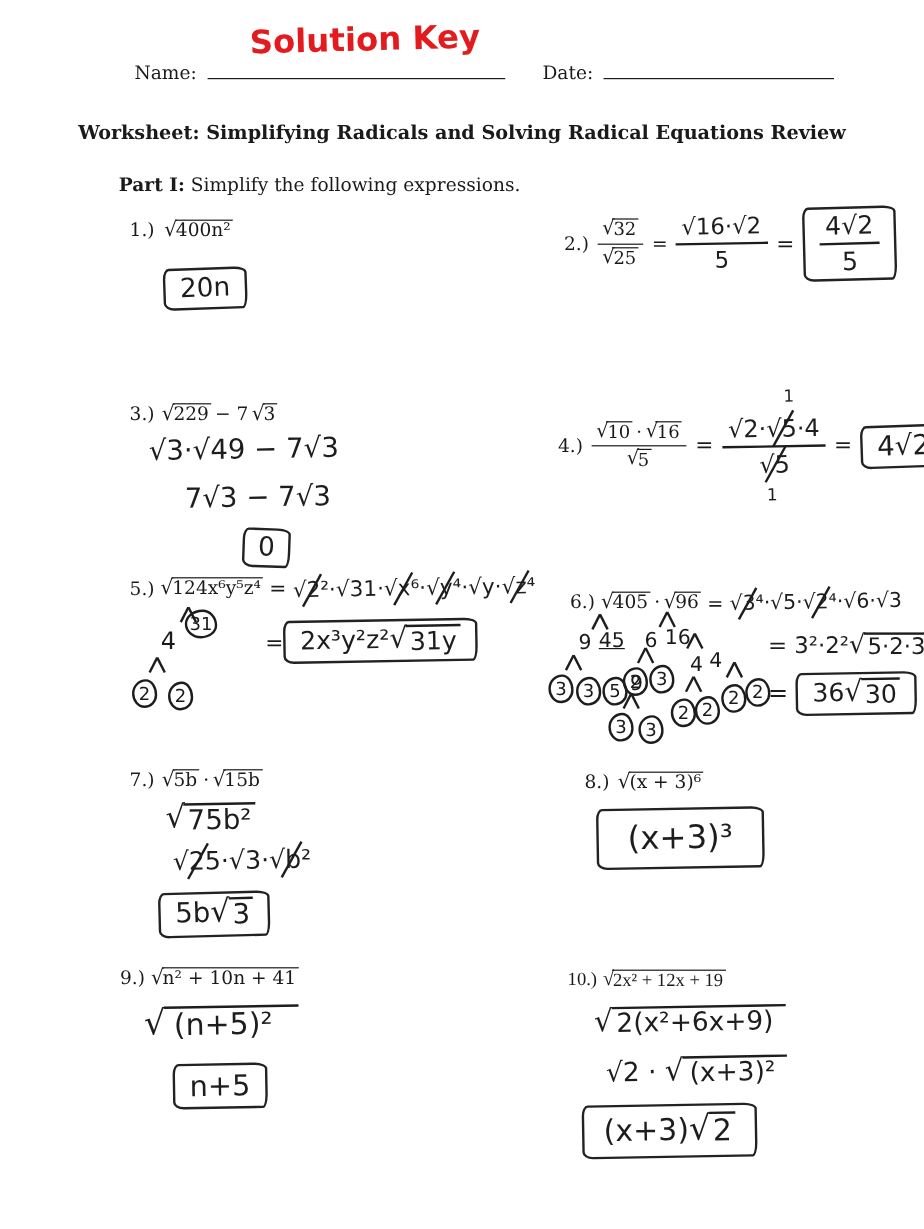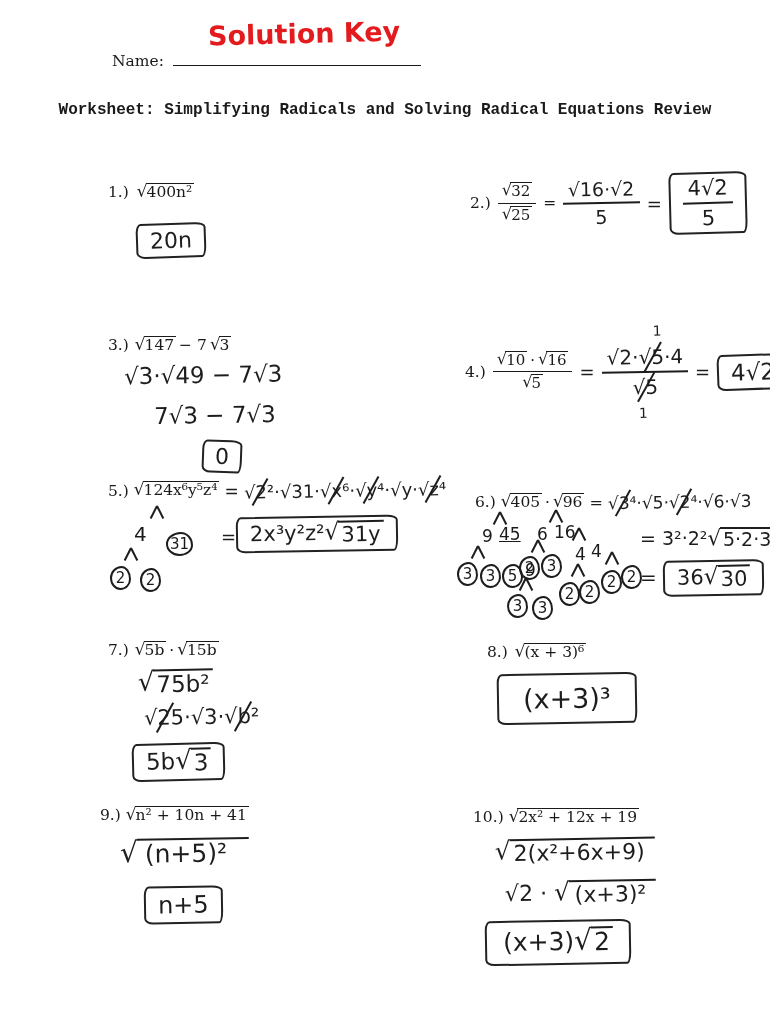--- a/index.html
+++ b/index.html
@@ -53,21 +53,29 @@
 <body>
 
 <div class="page">
 
   <div class="abs printed" style="left:112px;top:48px;">
     <span>Name:</span>
     <span class="blank" style="width:248px;margin-left:4px;">
       <span class="hand red bold" style="position:absolute;left:35px;top:-30px;font-size:27px;transform:rotate(-1.5deg);white-space:nowrap;">Solution Key</span>
     </span>
   </div>
-  <div class="abs printed bold" style="left:0;right:0;top:101px;text-align:center;font-size:16px;font-family:Liberation Mono, monospace;">Worksheet: Simplifying Radicals and Solving Radical Equations Review</div>
+  <div class="abs printed" style="left:452px;top:48px;">
+    <span>Date:</span>
+    <span class="blank" style="width:192px;margin-left:4px;"></span>
+  </div>
+  <div class="abs printed bold" style="left:0;right:0;top:101px;text-align:center;font-size:16px;">Worksheet: Simplifying Radicals and Solving Radical Equations Review</div>
+  <div class="abs printed" style="left:99px;top:144px;">
+    <span class="bold">Part I:</span>
+    <span>Simplify the following expressions.</span>
+  </div>
 
   <div class="abs" id="p1" style="left:108px;top:183px;width:300px;height:110px;">
     <div class="row printed">
       <span style="margin-right:8px;">1.)</span>
       <span class="psqrt">
           <span class="rsign">√</span>
           <span class="rad">400n²</span>
         </span>
     </div>
     <div class="abs sbox hand" style="left:28px;top:40px;font-size:22px;transform:rotate(-2deg);">20n</div>
@@ -101,21 +109,21 @@
         <span class="hbot">5</span>
       </span>
     </span>
   </div>
 
   <div class="abs" id="p3" style="left:108px;top:336px;width:290px;height:150px;">
     <div class="row printed">
       <span style="margin-right:6px;">3.)</span>
       <span class="psqrt">
           <span class="rsign">√</span>
-          <span class="rad">147</span>
+          <span class="rad">229</span>
         </span>
       <span style="margin:0 3px;">− 7</span>
       <span class="psqrt">
           <span class="rsign">√</span>
           <span class="rad">3</span>
         </span>
     </div>
     <div class="abs hand" style="left:16px;top:26px;font-size:23px;transform:rotate(-1deg);">√3·√49 − 7√3</div>
     <div class="abs hand" style="left:46px;top:66px;font-size:23px;transform:rotate(-1deg);">7√3 − 7√3</div>
     <div class="abs sbox hand" style="left:94px;top:104px;font-size:22px;padding:2px 11px;transform:rotate(2deg);">0</div>
@@ -173,21 +181,21 @@
     </div>
     <span class="abs hand" style="left:113px;top:46px;font-size:18px;">=</span>
     <div class="abs sbox hand" style="left:128px;top:36px;font-size:21px;transform:rotate(-1deg);">
       <span>2x³y²z²</span><span class="hsqrt">
           <span class="rsign">√</span>
           <span class="hrad">31y</span>
         </span>
     </div>
     <span class="vee" style="left:40px;top:26px;"></span>
     <span class="tnode" style="left:26px;top:42px;font-size:20px;">4</span>
-    <span class="circ" style="left:46px;top:52px;margin-left:12px;">31</span>
+    <span class="circ" style="left:46px;top:28px;">31</span>
     <span class="vee" style="left:14px;top:68px;"></span>
     <span class="circ" style="left:2px;top:86px;">2</span>
     <span class="circ" style="left:32px;top:88px;">2</span>
   </div>
 
   <div class="abs" id="p6" style="left:455px;top:480px;width:315px;height:155px;">
     <div class="row abs" style="left:20px;top:12px;white-space:nowrap;">
       <span class="printed" style="margin-right:5px;">6.)</span>
       <span class="psqrt printed">
           <span class="rsign">√</span>
@@ -301,21 +309,21 @@
     <div class="abs hand" style="left:20px;top:32px;font-size:25px;transform:rotate(-1deg);">
       <span class="hsqrt">
           <span class="rsign">√</span>
           <span class="hrad" style="padding:0 22px 0 8px;">(n+5)²</span>
         </span>
     </div>
     <div class="abs sbox hand" style="left:44px;top:80px;font-size:24px;transform:rotate(-1deg);">n+5</div>
   </div>
 
   <div class="abs" id="p10" style="left:455px;top:806px;width:310px;height:170px;">
-    <div class="row printed abs" style="left:18px;top:2px;">
+    <div class="row printed abs" style="left:18px;top:2px;font-family:Liberation Serif, serif;">
       <span style="margin-right:5px;">10.)</span>
       <span class="psqrt">
           <span class="rsign">√</span>
           <span class="rad">2x² + 12x + 19</span>
         </span>
     </div>
     <div class="abs hand" style="left:40px;top:32px;font-size:22px;transform:rotate(-1deg);">
       <span class="hsqrt">
           <span class="rsign">√</span>
           <span class="hrad" style="padding:0 10px 0 4px;">2(x²+6x+9)</span>

